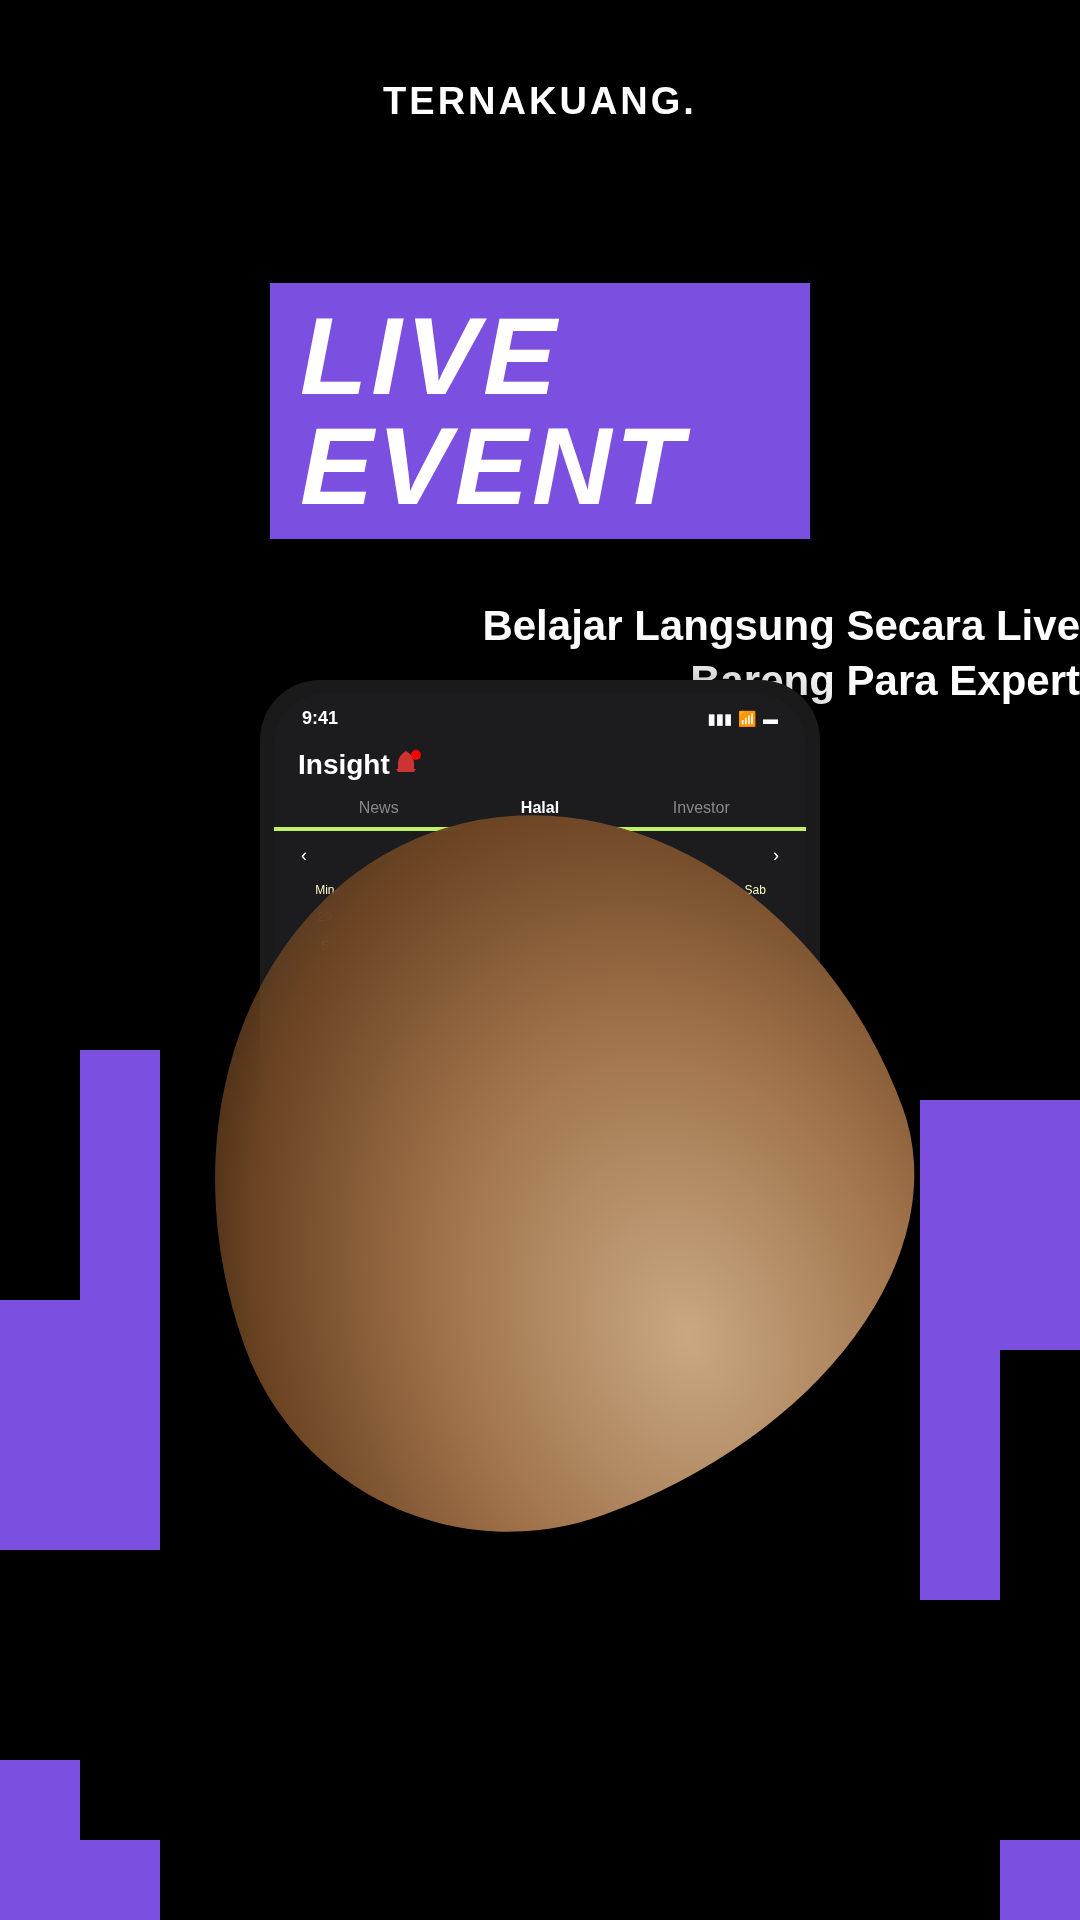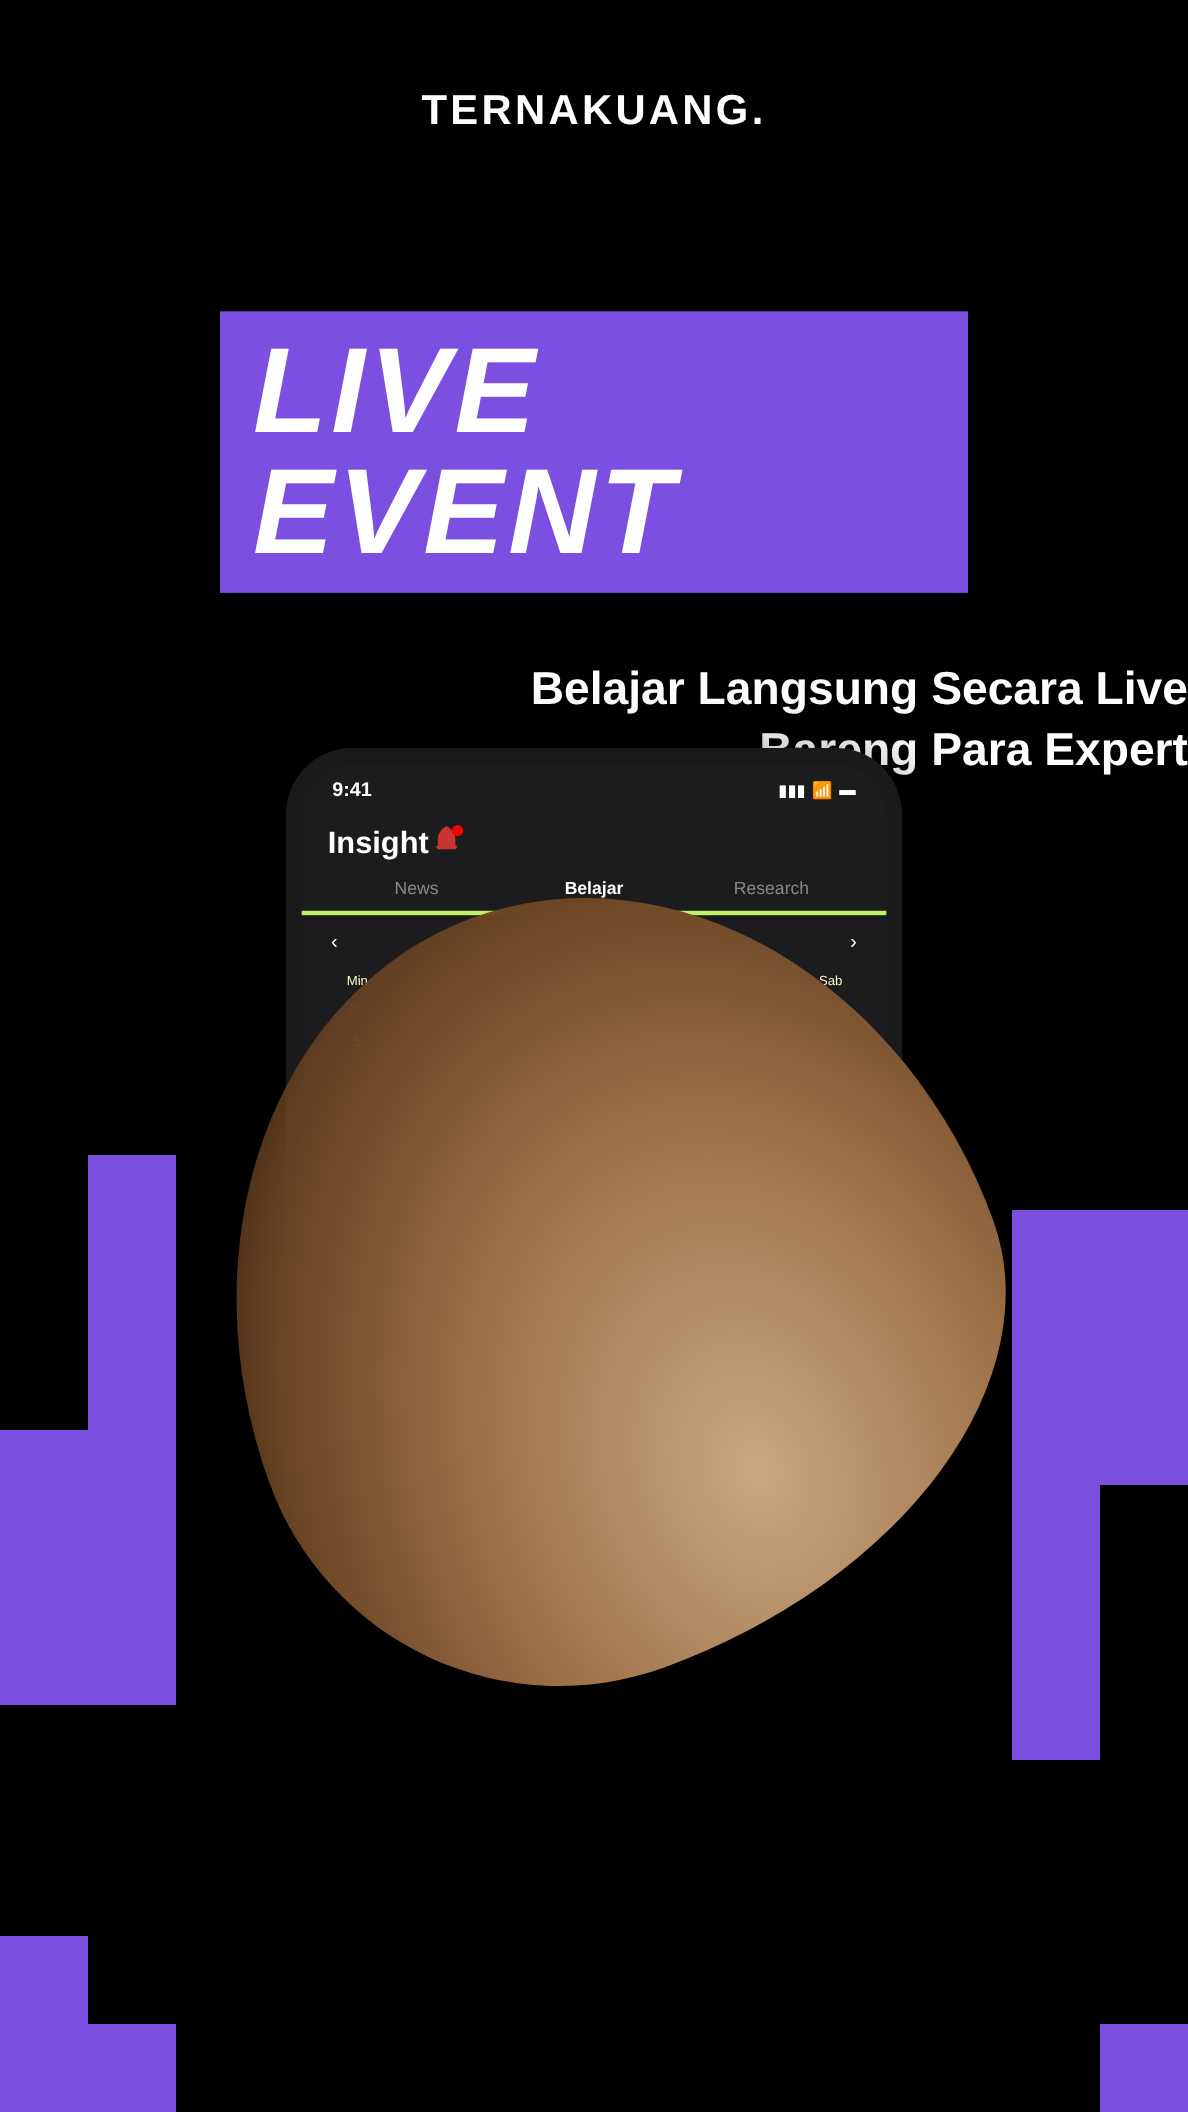--- a/index.html
+++ b/index.html
@@ -20,21 +20,21 @@
     .brand-name {
       color: #fff;
       font-size: 38px;
       font-weight: 900;
       letter-spacing: 3px;
     }
 
     
     .live-event-banner {
       margin: 80px auto 0;
-      width: 680px;
+      width: 540px;
       background: #7B4FE0;
       padding: 18px 30px;
       display: flex;
       align-items: center;
       justify-content: center;
     }
     .live-event-text {
       color: #fff;
       font-size: 110px;
       font-weight: 900;
@@ -423,22 +423,22 @@
           <div class="notification-icon">
             <svg class="bell-svg" viewBox="0 0 32 28" fill="none" xmlns="http://www.w3.org/2000/svg">
               <path d="M16 2C16 2 8 6 8 14v6H6l2 3h16l2-3h-2v-6c0-8-8-12-8-12z" fill="#cc3333"></path>
               <circle cx="26" cy="6" r="5" fill="red"></circle>
             </svg>
           </div>
         </div>
 
         <div class="app-tabs">
           <div class="tab-item">News</div>
-          <div class="tab-item active">Belajar</div>
-          <div class="tab-item">Research</div>
+          <div class="tab-item active">Halal</div>
+          <div class="tab-item">Investor</div>
         </div>
 
         <div class="calendar-section">
           <div class="calendar-nav">
             <div class="cal-arrow">‹</div>
             <span class="cal-month">Mei 2021</span>
             <div class="cal-arrow">›</div>
           </div>
 
           <div class="cal-grid">

